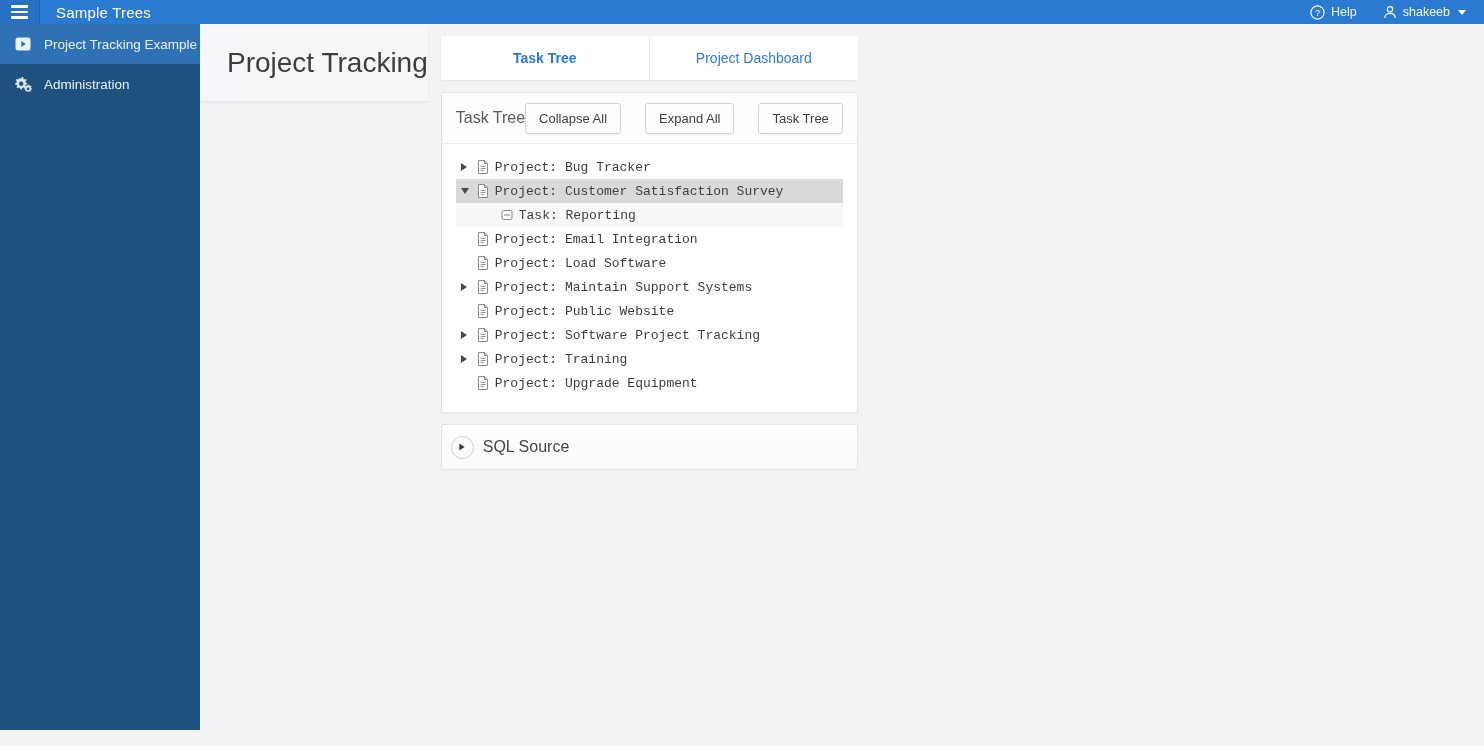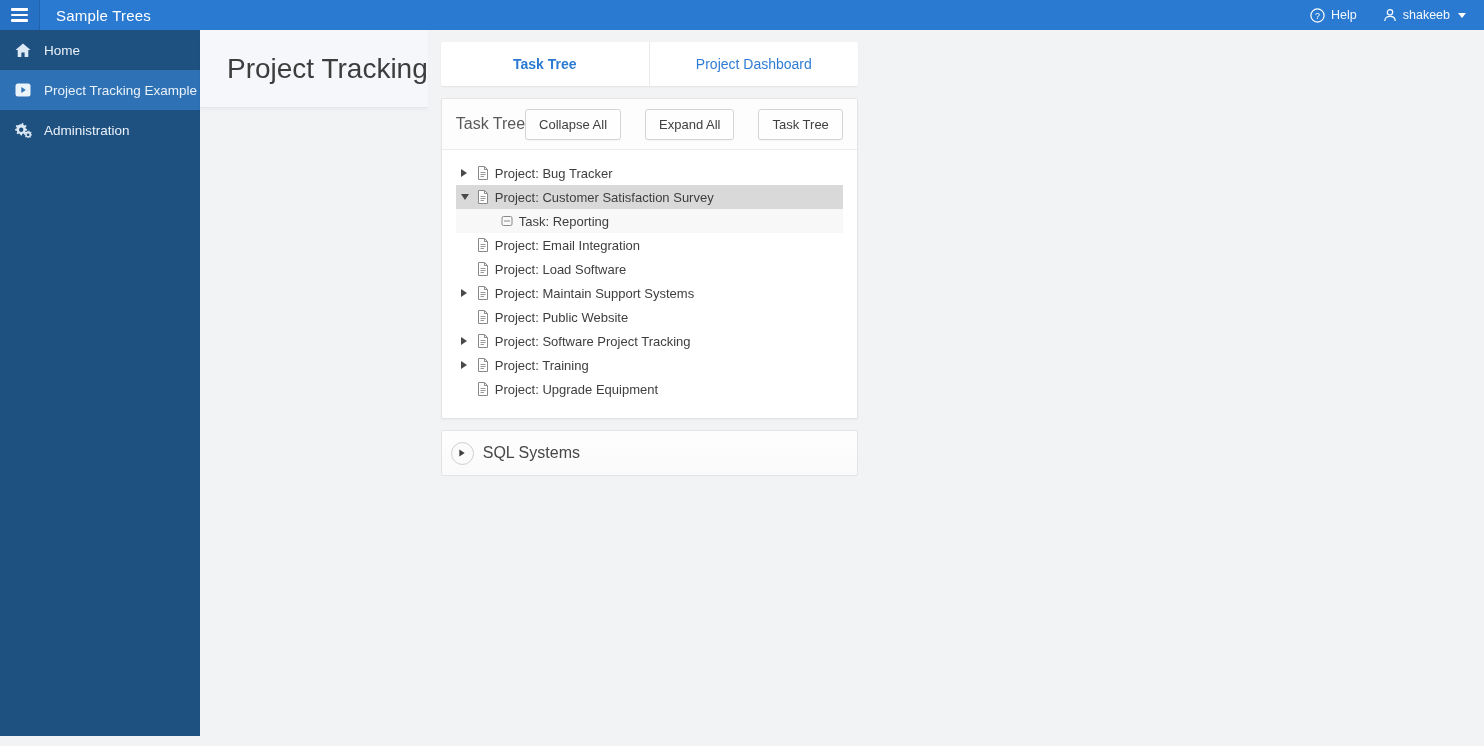--- a/index.html
+++ b/index.html
@@ -1,20 +1,20 @@
 <!DOCTYPE html>
 <html><head>
 <meta charset="utf-8">
 <style>
   * { margin:0; padding:0; box-sizing:border-box; }
   html,body { width:1484px; height:746px; overflow:hidden;
     font-family:"Liberation Sans","DejaVu Sans",sans-serif; background:#f2f3f4; }
 
   
-  .topbar { height:30px; background:#2a7ad2; display:flex; align-items:stretch; color:#fff; }
+  .topbar { height:24px; background:#2a7ad2; display:flex; align-items:stretch; color:#fff; }
   .menu-btn { width:40px; background:#2671c4; border-right:1px solid rgba(0,0,0,.12);
     display:flex; align-items:center; justify-content:center; cursor:pointer; }
   .hamburger { display:flex; flex-direction:column; gap:3px; }
   .hamburger span { width:17px; height:2.5px; background:#fff; border-radius:1px; }
   .app-title { display:flex; align-items:center; padding-left:16px; font-size:15px;
     color:#fff; letter-spacing:.2px; }
   .topbar-right { margin-left:auto; display:flex; align-items:center; gap:26px;
     padding-right:18px; font-size:12.5px; color:rgba(255,255,255,.95); }
   .topbar-item { display:flex; align-items:center; gap:6px; cursor:pointer; }
   .caret-down { width:0; height:0; border-left:4px solid transparent;
@@ -60,21 +60,21 @@
     color:#3e3e3e; cursor:pointer; padding-left:5px; }
   .tree-row.selected { background:#d9d9d9; }
   .tree-row.hovered { background:#f8f8f8; }
   .tree-row.lvl2 { padding-left:45px; }
   .arrow-slot { width:16px; display:flex; align-items:center; flex-shrink:0; }
   .tri-right { width:0; height:0; border-top:4.5px solid transparent;
     border-bottom:4.5px solid transparent; border-left:6px solid #4a4a4a; }
   .tri-down { width:0; height:0; border-left:4.5px solid transparent;
     border-right:4.5px solid transparent; border-top:6px solid #4a4a4a; }
   .node-icon { display:flex; align-items:center; margin-right:6px; flex-shrink:0; }
-  .node-label { white-space:nowrap; }
+  .node-label { white-space:nowrap;font-family:Liberation Mono, monospace; }
 
   
   .sql-card { margin-top:11px; background:linear-gradient(#fefefe,#fafafa);
     border:1px solid #e4e4e4; border-radius:2px; height:46px;
     display:flex; align-items:center; padding:0 9px; }
   .disclosure-btn { width:23px; height:23px; border-radius:50%; border:1px solid #cfcfcf;
     background:#fbfbfb; display:flex; align-items:center; justify-content:center;
     cursor:pointer; flex-shrink:0; }
   .disclosure-btn .tri-right { border-left-color:#3f3f3f; transform:scale(.9); }
   .sql-title { font-size:16px; color:#474747; margin-left:9px; }
@@ -110,28 +110,20 @@
       </span>
       <span>shakeeb</span>
       <span class="caret-down"></span>
     </div>
   </div>
 </div>
 
 <div class="layout">
 
   <div class="sidebar">
-    <div class="side-item">
-      <span class="side-icon">
-        <svg width="16" height="15" viewBox="0 0 16 15" fill="#dce8f4">
-            <path d="M8 0.5 L15.5 7 H13.3 V14 H9.6 V9.4 H6.4 V14 H2.7 V7 H0.5 Z"></path>
-          </svg>
-      </span>
-      <span>Home</span>
-    </div>
     <div class="side-item active">
       <span class="side-icon">
         <svg width="16" height="16" viewBox="0 0 16 16">
             <rect x="0.5" y="1.5" width="15" height="13" rx="2.5" fill="#eaf2fa"></rect>
             <path d="M6.3 5 L10.8 8 L6.3 11 Z" fill="#2e72b5"></path>
           </svg>
       </span>
       <span>Project Tracking Example</span>
     </div>
     <div class="side-item">
@@ -297,18 +289,18 @@
             <span class="node-label">Project: Upgrade Equipment</span>
           </div>
 
         </div>
       </div>
 
       <div class="sql-card">
         <div class="disclosure-btn">
           <span class="tri-right"></span>
         </div>
-        <div class="sql-title">SQL Systems</div>
+        <div class="sql-title">SQL Source</div>
       </div>
 
     </div>
   </div>
 </div>
 
 </body></html>

